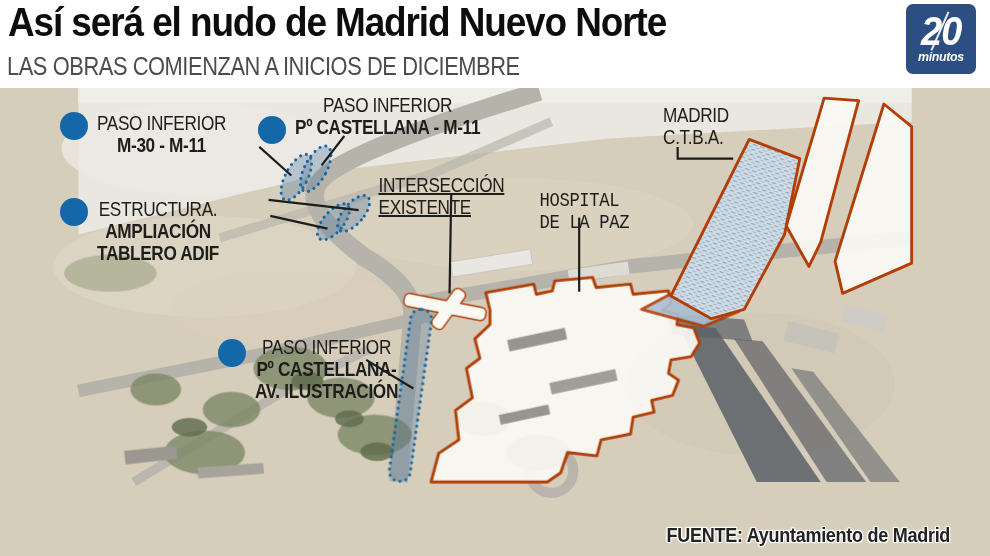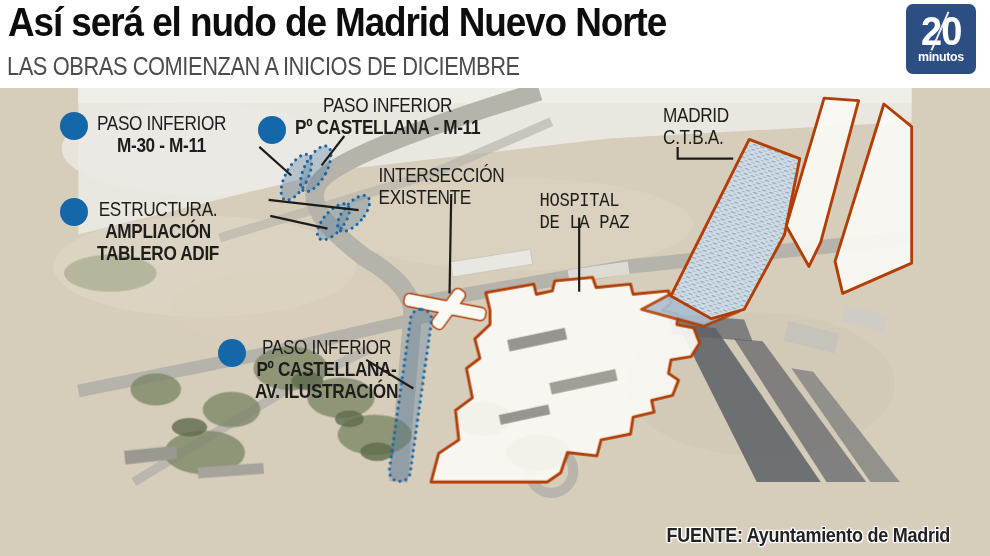--- a/index.html
+++ b/index.html
@@ -12,21 +12,21 @@
   body{font-family:"Liberation Sans",sans-serif;width:990px;height:556px;overflow:hidden;}
   .stage{position:relative;width:990px;height:556px;background:#fff;overflow:hidden;}
 
   
   .header{position:absolute;left:0;top:0;width:990px;height:88px;background:#fff;z-index:5;}
   .title{position:absolute;left:8px;top:0px;font-size:41px;font-weight:700;color:#0d0d0d;
          letter-spacing:-1.2px;white-space:nowrap;transform:scaleX(.90);transform-origin:left top;line-height:1.1;}
   .subtitle{position:absolute;left:7px;top:51px;font-size:26px;font-weight:400;color:#4c4c4c;
          letter-spacing:-0.5px;white-space:nowrap;transform:scaleX(.84);transform-origin:left top;}
   .logo{position:absolute;left:906px;top:4px;width:70px;height:70px;border-radius:7px;
-        background:var(--logo-blue);display:flex;flex-direction:column;align-items:center;justify-content:center;overflow:hidden;}
+        background:var(--logo-blue);display:flex;flex-direction:column;align-items:center;justify-content:center;overflow:hidden;font-style:italic;}
   .logo .num{color:#fff;font-size:40px;font-weight:700;line-height:.85;letter-spacing:-1px;transform:scaleX(.95);}
   .logo .word{color:#fff;font-size:13.5px;font-weight:700;letter-spacing:-0.4px;margin-top:1px;transform:scaleX(.92);}
   .logo .slash{position:absolute;left:33px;top:6px;width:1.5px;height:42px;background:rgba(255,255,255,.9);
         transform:rotate(24deg);}
 
   
   .map{position:absolute;left:0;top:88px;width:990px;height:468px;overflow:hidden;background:#d6cdbb;}
   .map svg{position:absolute;left:0;top:0;}
 
   .dotted-new{fill:rgba(73,116,155,.32);stroke:var(--new-blue);stroke-width:3.6;
@@ -203,21 +203,21 @@
 
     <div class="map-label" style="left:60px;top:110px;">
       <span class="bdot"></span>
       <div class="lab-lines">
         <span class="l-reg">ESTRUCTURA.</span>
         <span class="l-bold">AMPLIACIÓN</span>
         <span class="l-bold">TABLERO ADIF</span>
       </div>
     </div>
 
-    <div class="plain-label" style="left:368px;top:76px;width:150px;">
+    <div class="plain-label" style="left:368px;top:86px;width:150px;text-decoration:underline;">
       <div class="inner">
         <span class="l-reg">INTERSECCIÓN</span>
         <span class="l-reg">EXISTENTE</span>
       </div>
     </div>
 
     <div class="plain-label" style="left:530px;top:102px;width:135px;font-family:Liberation Mono, monospace;">
       <div class="inner">
         <span class="l-reg">HOSPITAL</span>
         <span class="l-reg">DE LA PAZ</span>

